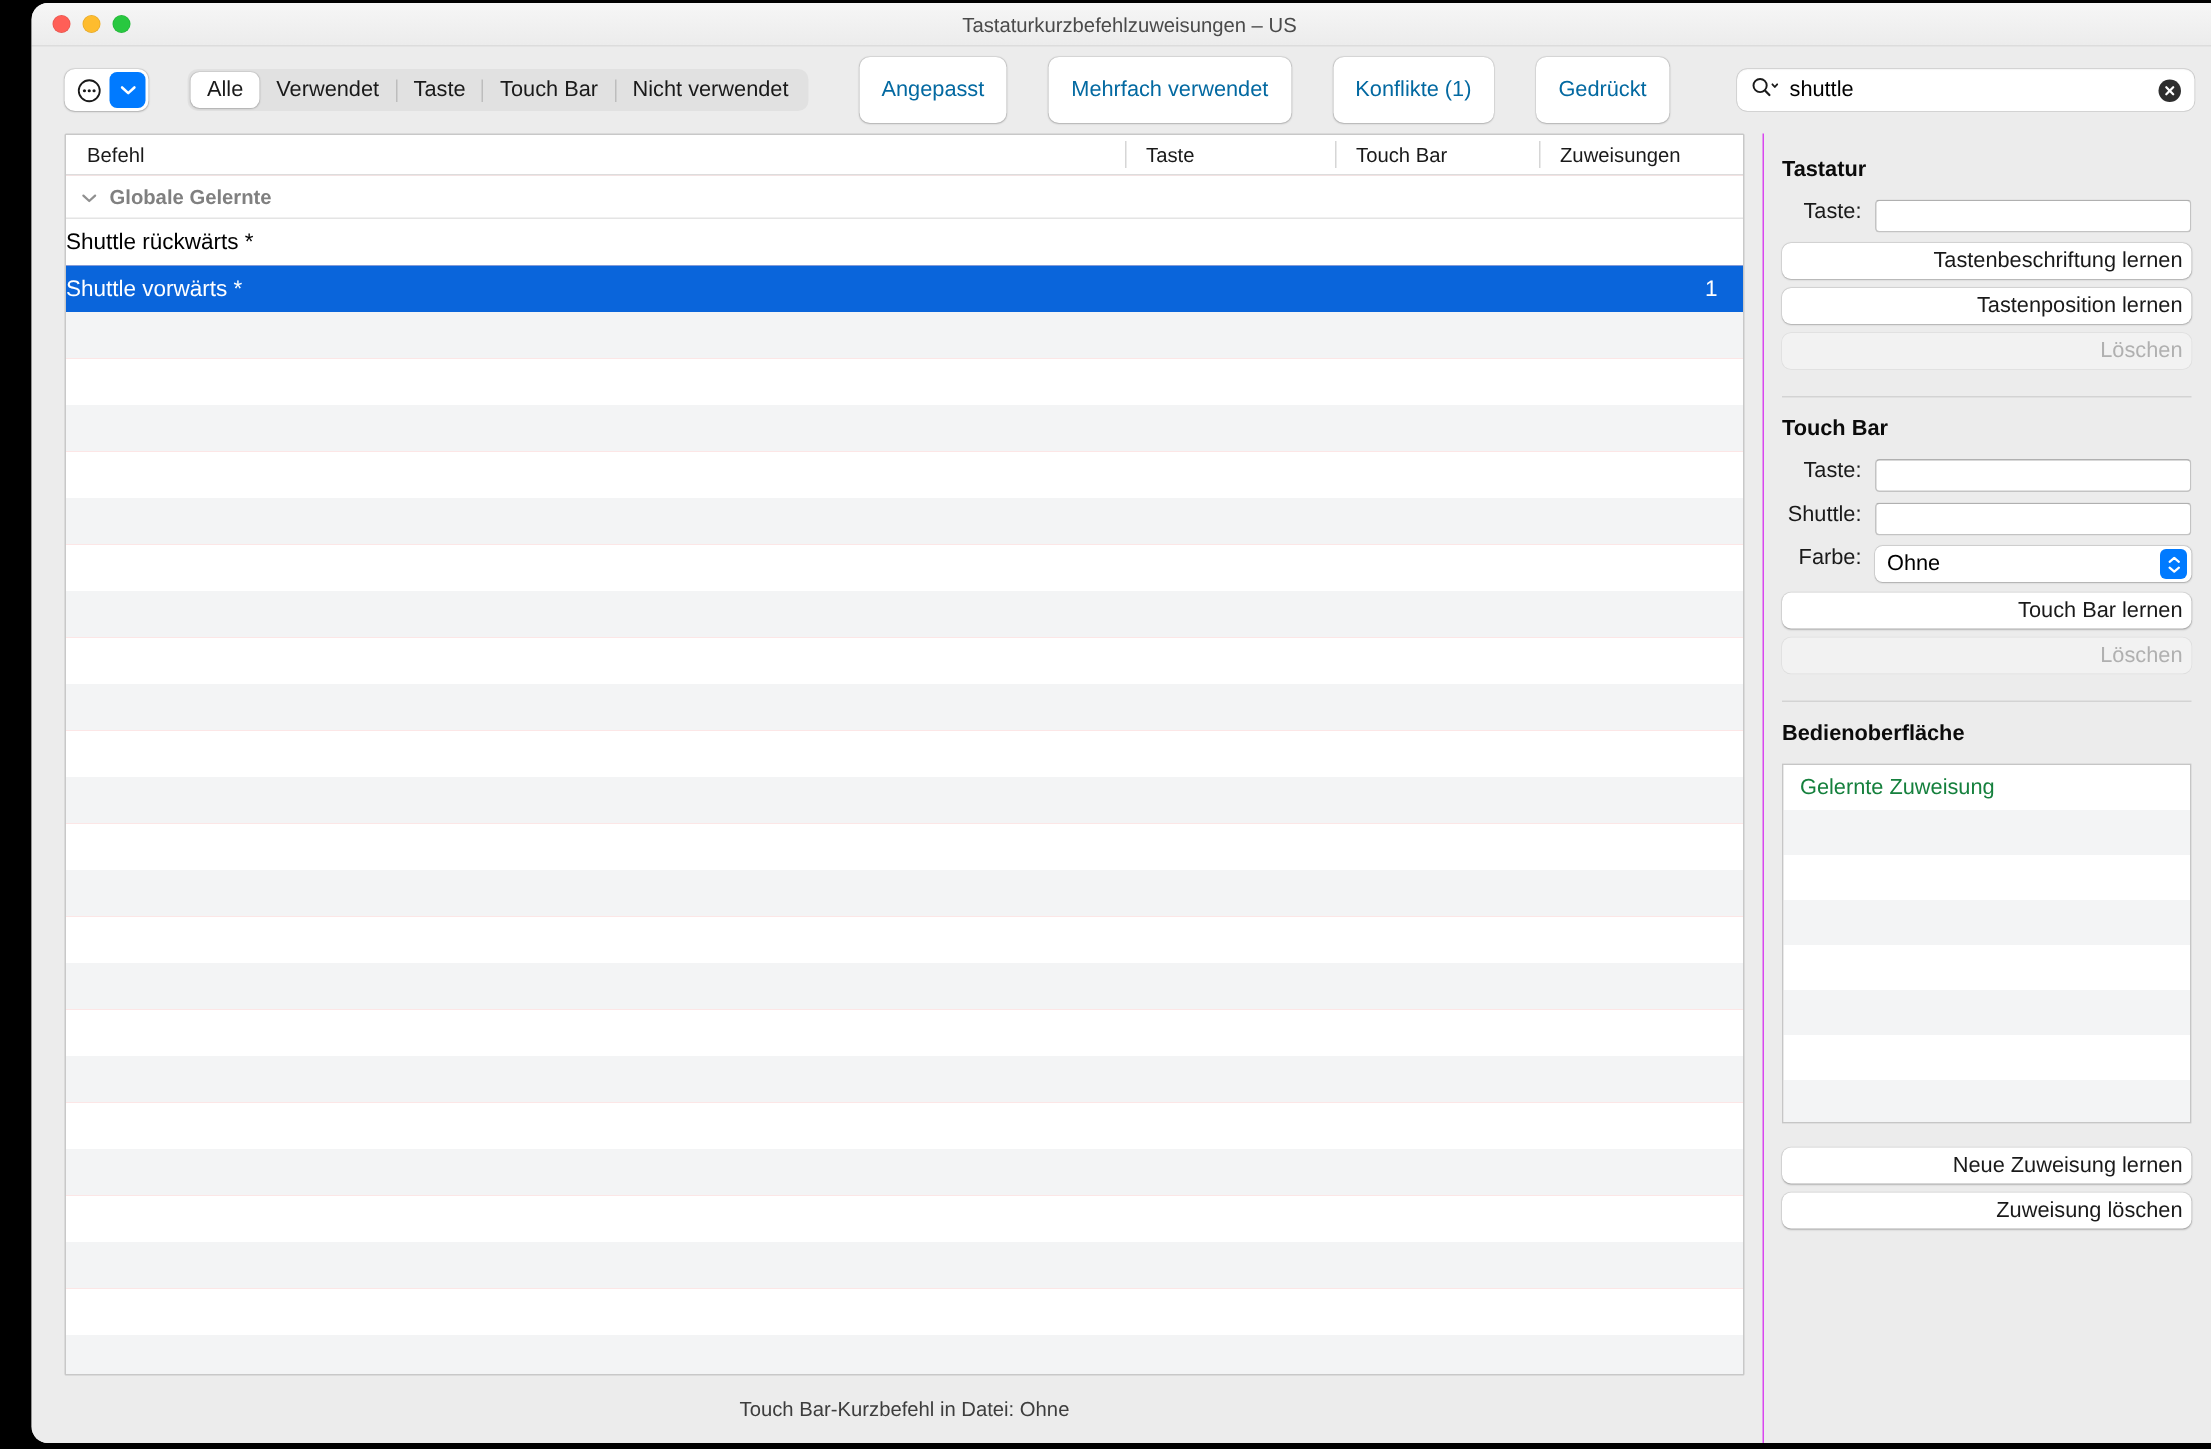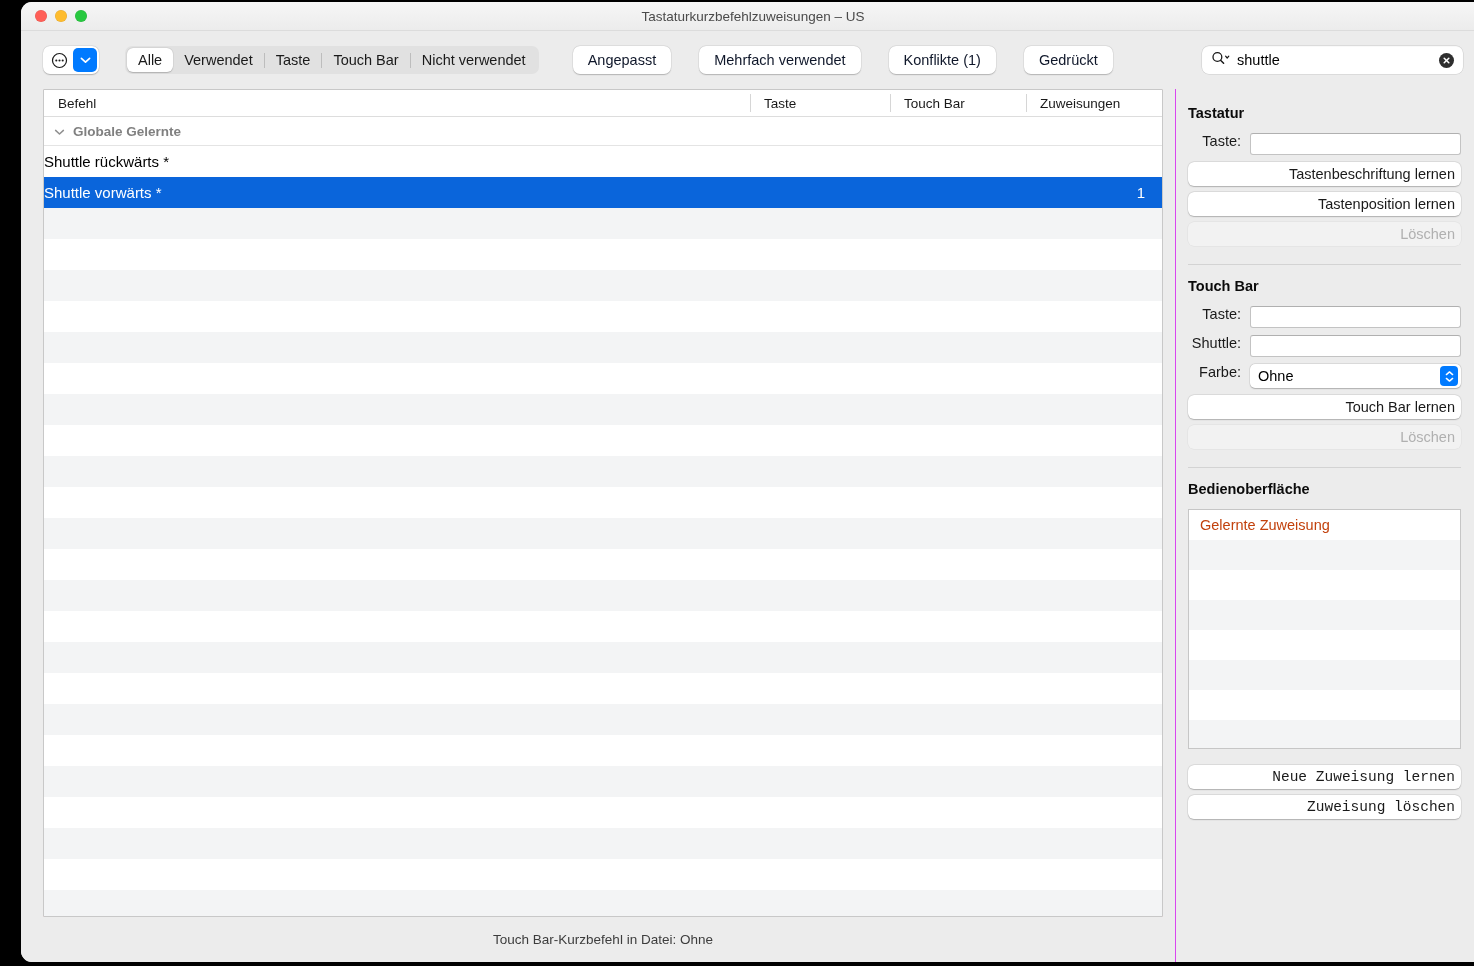--- a/index.html
+++ b/index.html
@@ -128,37 +128,37 @@
     box-shadow: 0 0.5px 1.2px rgba(0,0,0,0.20), 0 0 0 0.5px rgba(0,0,0,0.05);
   }
   .seg-divider {
     width: 1px;
     height: 15px;
     background: #bdbdbd;
     flex: 0 0 1px;
   }
 
   .tbtn {
-    height: 28px;
+    height: 44px;
     background: #ffffff;
     border: none;
     border-radius: 7px;
     box-shadow: 0 0.5px 1.2px rgba(0,0,0,0.22), 0 0 0 0.5px rgba(0,0,0,0.06);
     font-family: inherit;
     font-size: 14.5px;
-    color: #0f172a;
+    color: #0369a1;
     padding: 0 15px;
     margin-right: 16px;
     white-space: nowrap;
     cursor: default;
   }
 
   .searchfield {
     margin-left: auto;
-    width: 261px;
+    width: 305px;
     height: 28px;
     background: #ffffff;
     border-radius: 7px;
     box-shadow: 0 0 0 0.5px rgba(0,0,0,0.14), inset 0 0.5px 1px rgba(0,0,0,0.05);
     display: flex;
     align-items: center;
     padding: 0 9px;
     box-sizing: border-box;
   }
   .search-term {
@@ -403,26 +403,26 @@
     height: 240px;
     overflow: hidden;
     box-sizing: border-box;
   }
   .lb-row {
     height: 30px;
     display: flex;
     align-items: center;
     padding-left: 11px;
     font-size: 14.5px;
-    color: #c2410c;
+    color: #15803d;
     box-sizing: border-box;
   }
   .lb-row.odd  { background: #ffffff; }
   .lb-row.even { background: #f3f4f5; }
-  .sb-bottom { margin-top: 16px; font-family: Liberation Mono, monospace; }
+  .sb-bottom { margin-top: 16px; }
 </style>
 </head>
 <body>
 
 <div class="window">
 
   <div class="titlebar">
     <div class="traffic">
       <div class="light close"></div>
       <div class="light min"></div>

